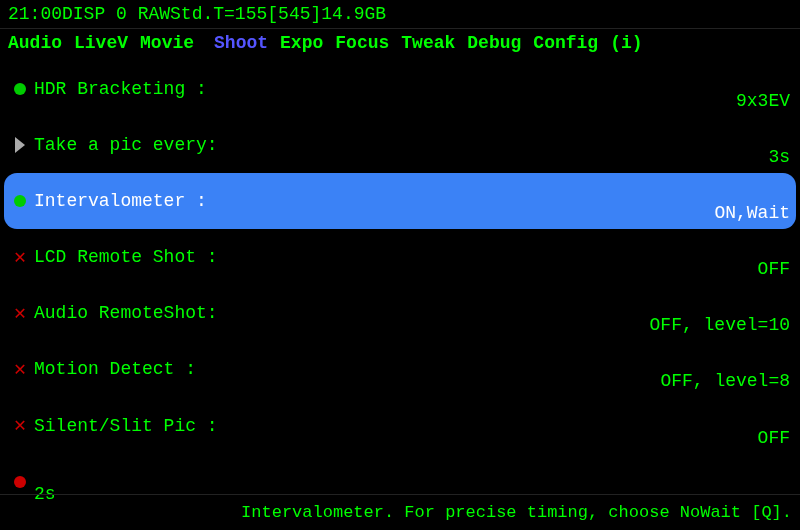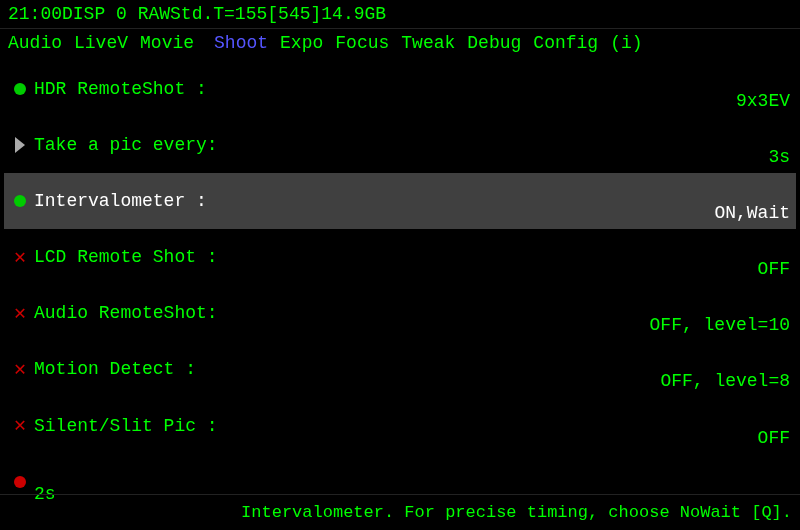--- a/index.html
+++ b/index.html
@@ -20,40 +20,42 @@
       color: #00ff00;
       font-size: 18px;
       border-bottom: 1px solid #222;
     }
     .menu-bar {
       display: flex;
       gap: 0;
       padding: 4px 8px;
       font-size: 18px;
       flex-wrap: nowrap;
+      font-weight: bold;
     }
     .menu-item {
       color: #00ff00;
       margin-right: 6px;
       cursor: pointer;
       white-space: nowrap;
     }
     .content {
       padding: 4px 4px;
     }
     .menu-row {
       display: flex;
       align-items: center;
       padding: 3px 6px;
       font-size: 18px;
       line-height: 1.45;
     }
     .menu-row.selected {
-      background: #404040;
+      background: #3b82f6;
       color: #ffffff;
+      border-radius: 13px;
     }
     .indicator {
       width: 20px;
       display: inline-flex;
       align-items: center;
       justify-content: center;
       margin-right: 4px;
       flex-shrink: 0;
     }
     .dot-green {
@@ -150,21 +152,21 @@
     <span class="menu-item">Config</span>
     <span style="margin-right: 6px;"></span>
     <span class="menu-item">(i)</span>
   </div>
 
 <div class="content" id="content-area">
     <div class="menu-row">
       <span class="indicator">
         <span class="dot-green"></span>
       </span>
-      <span class="row-label">HDR RemoteShot :</span>
+      <span class="row-label">HDR Bracketing :</span>
       <span class="row-value"> 9x3EV</span>
     </div>
     <div class="menu-row">
       <span class="indicator">
         <span class="triangle-gray"></span>
       </span>
       <span class="row-label">Take a pic every:</span>
       <span class="row-value"> 3s</span>
     </div>
     <div class="menu-row selected">

